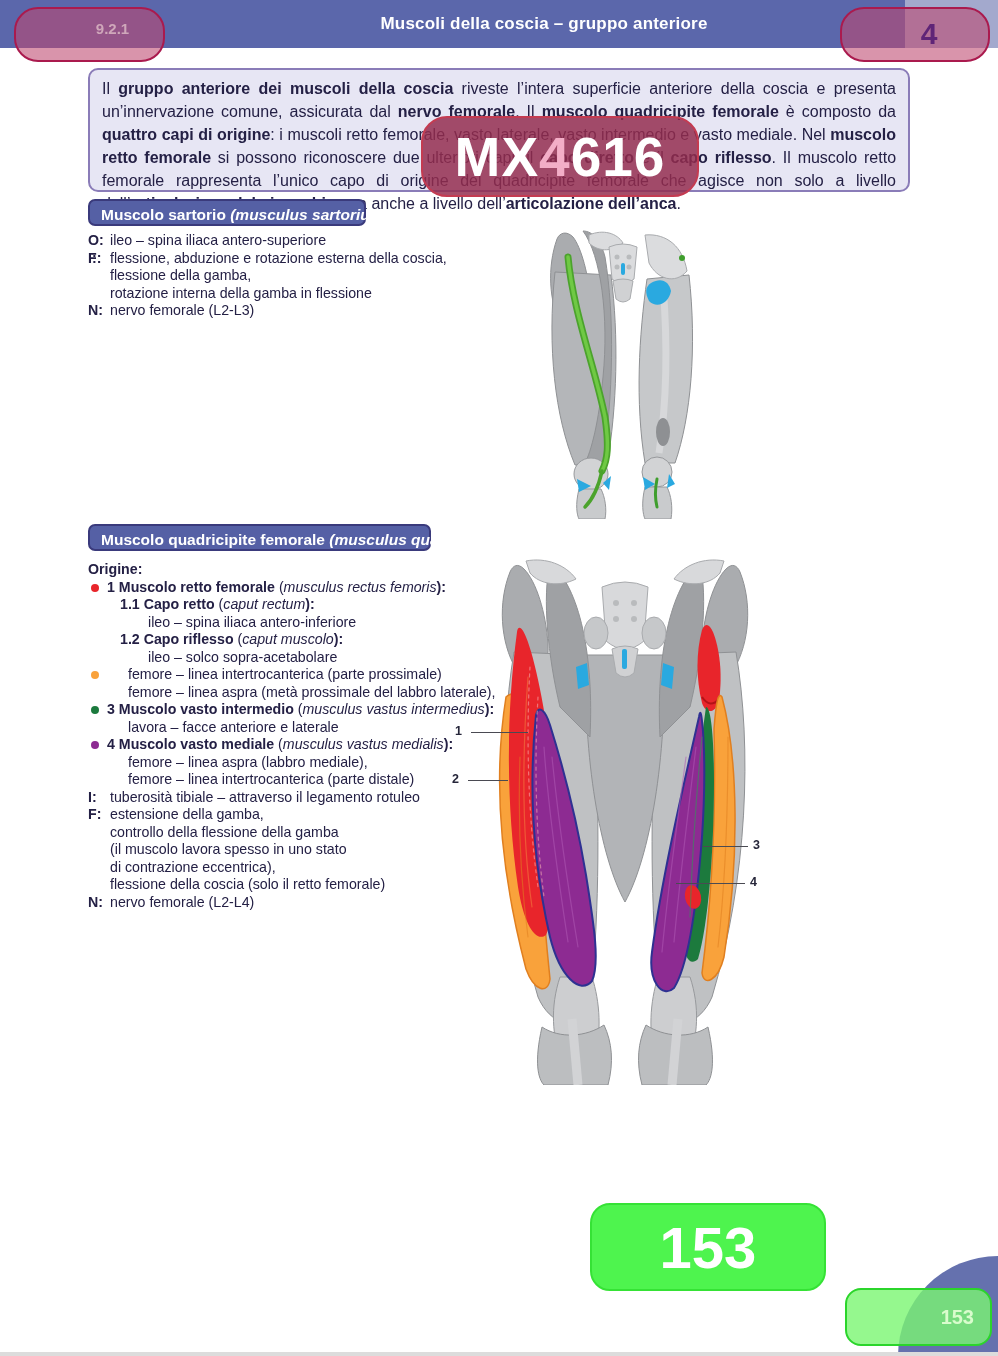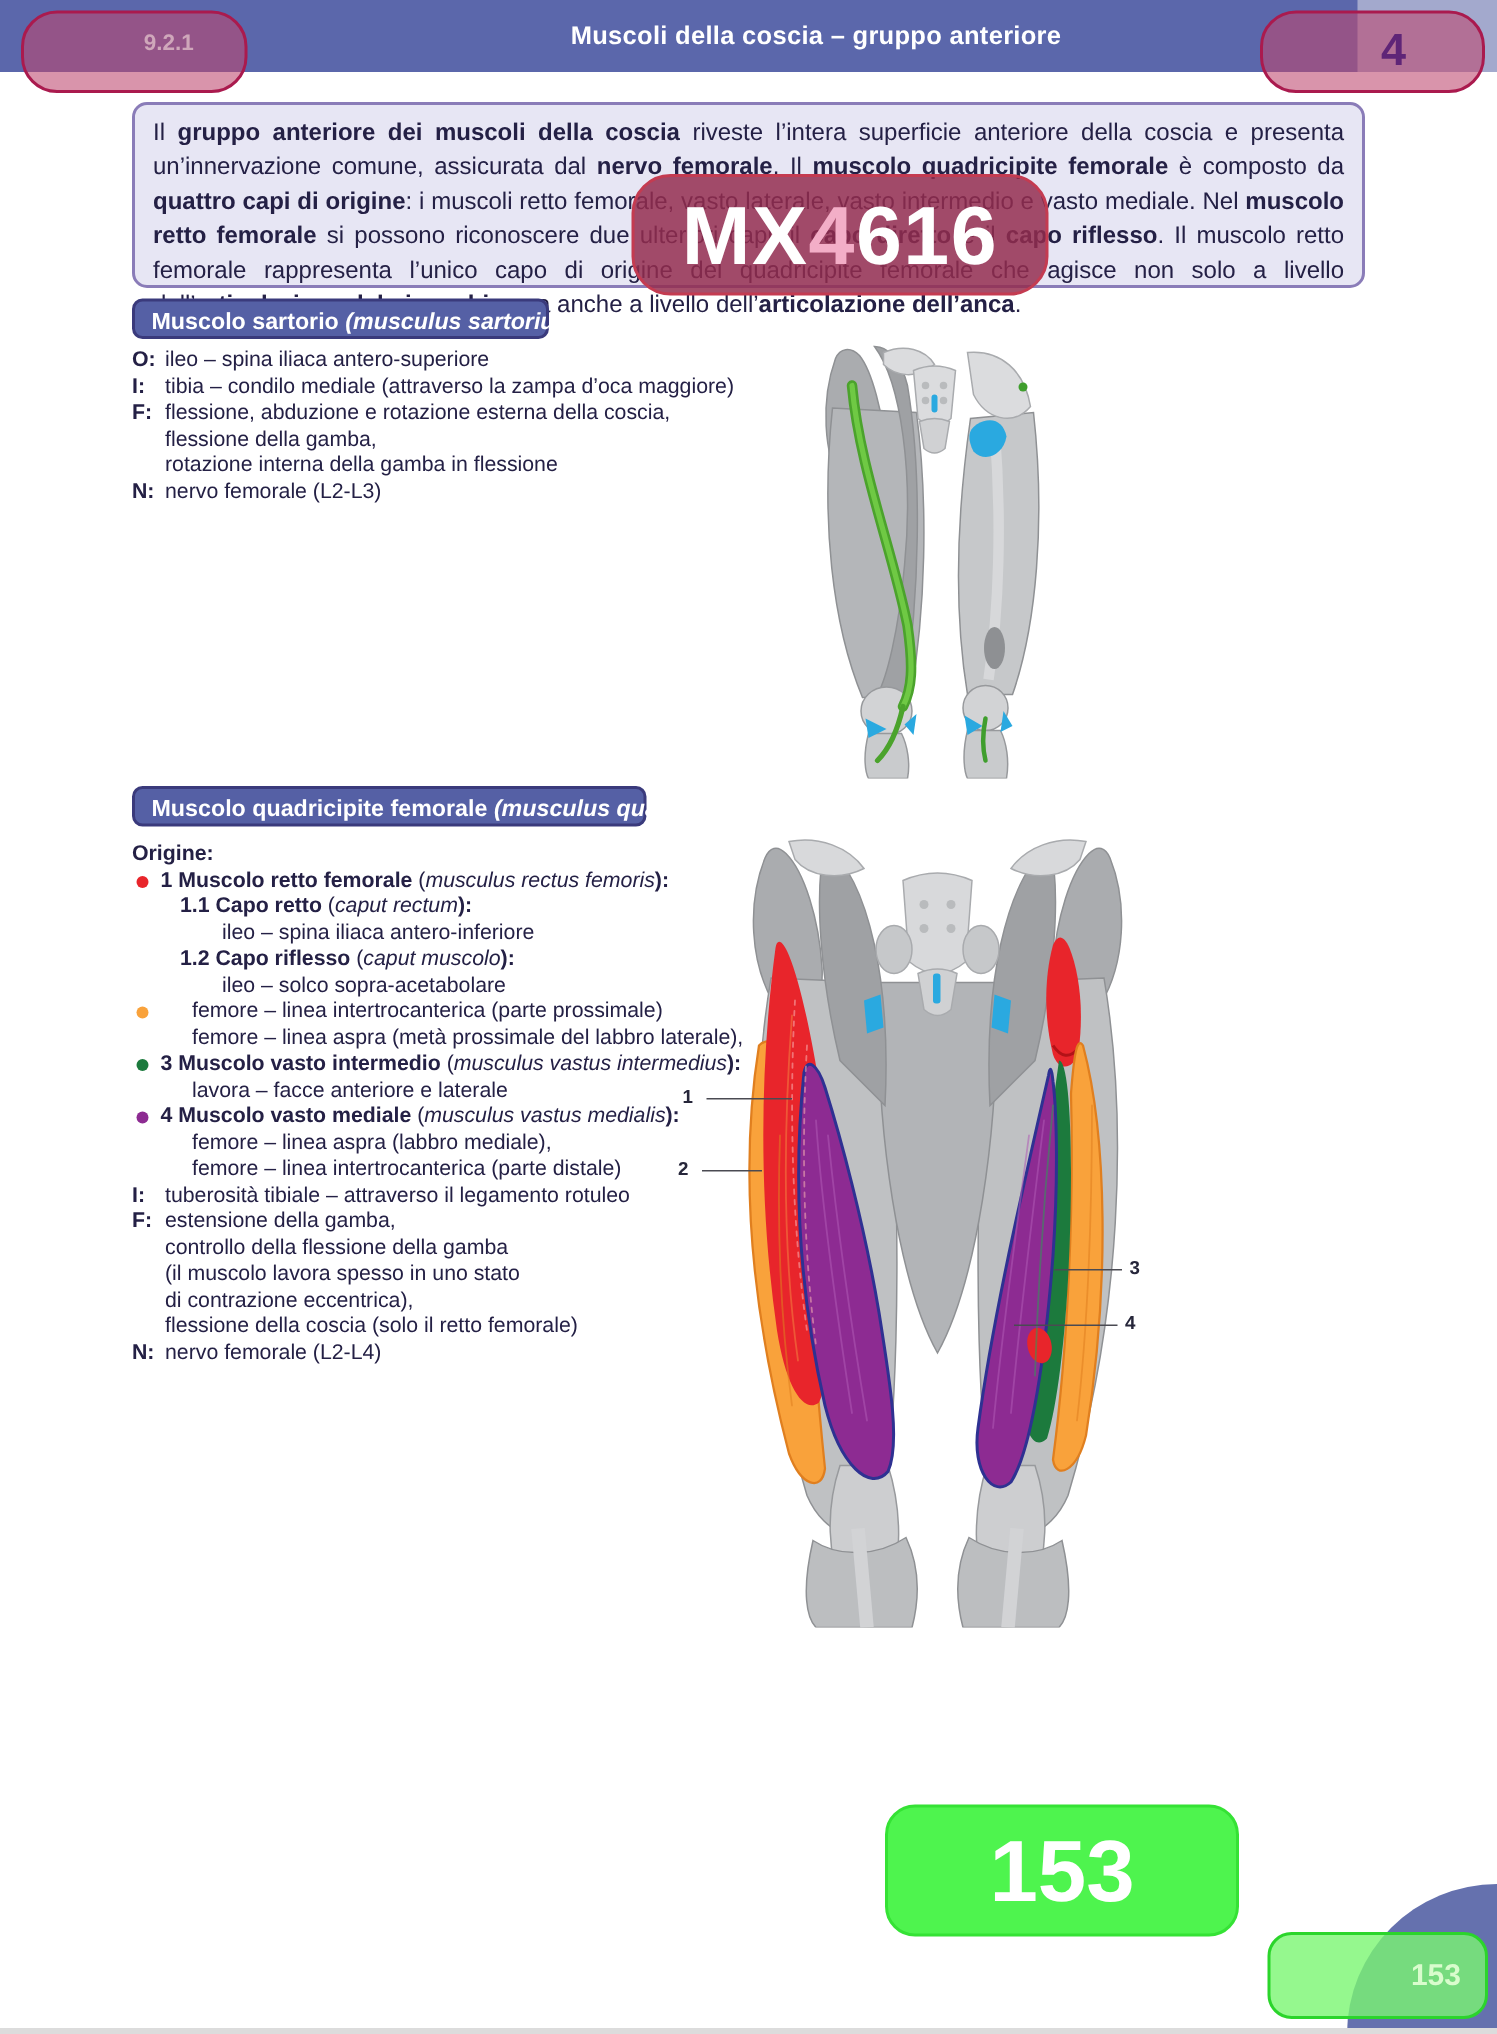--- a/index.html
+++ b/index.html
@@ -93,21 +93,20 @@
     <span><span class="fb">Muscolo sartorio </span><span class="fi">(musculus sartorius)</span></span>
   </div>
 
   <div class="spec" style="left:88px;top:232px;">
     <div class="row">
       <span class="lab">O:</span>
       <span>ileo – spina iliaca antero-superiore</span>
     </div>
     <div class="row">
       <span class="lab">I:</span>
-      <span>tibia – condilo mediale (attraverso la zampa d’oca maggiore)</span>
     </div>
     <div class="row">
       <span class="lab">F:</span>
       <span>flessione, abduzione e rotazione esterna della coscia,</span>
     </div>
     <div class="row"><span>flessione della gamba,</span></div>
     <div class="row"><span>rotazione interna della gamba in flessione</span></div>
     <div class="row">
       <span class="lab">N:</span>
       <span>nervo femorale (L2-L3)</span>

